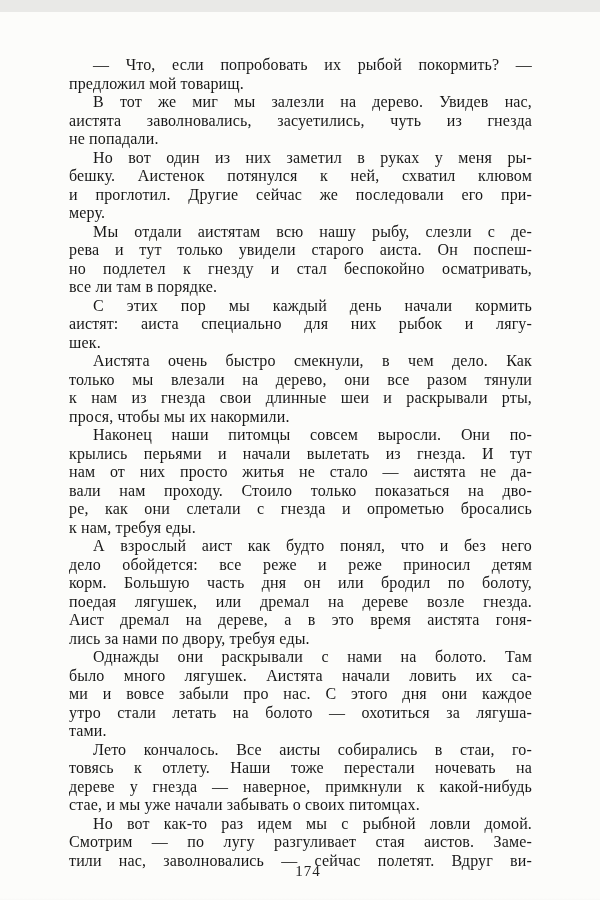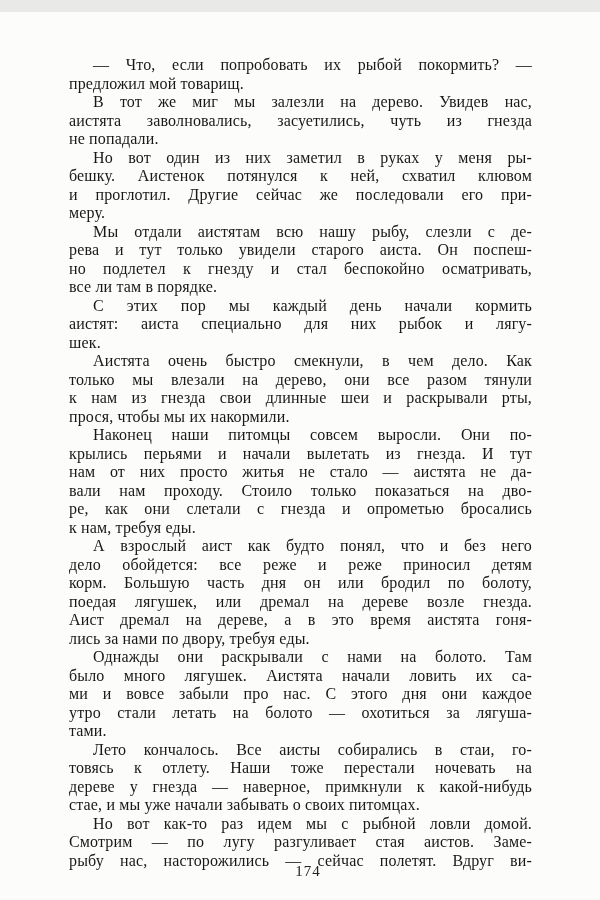--- a/index.html
+++ b/index.html
@@ -102,17 +102,17 @@
       <div class="line">было много лягушек. Аистята начали ловить их са-</div>
       <div class="line">ми и вовсе забыли про нас. С этого дня они каждое</div>
       <div class="line">утро стали летать на болото — охотиться за лягуша-</div>
       <div class="line para-end">тами.</div>
       <div class="line para-start">Лето кончалось. Все аисты собирались в стаи, го-</div>
       <div class="line">товясь к отлету. Наши тоже перестали ночевать на</div>
       <div class="line">дереве у гнезда — наверное, примкнули к какой-нибудь</div>
       <div class="line para-end">стае, и мы уже начали забывать о своих питомцах.</div>
       <div class="line para-start">Но вот как-то раз идем мы с рыбной ловли домой.</div>
       <div class="line">Смотрим — по лугу разгуливает стая аистов. Заме-</div>
-      <div class="line">рыбу нас, насторожились — сейчас полетят. Вдруг ви-</div>
+      <div class="line">тили нас, заволновались — сейчас полетят. Вдруг ви-</div>
     </div>
   <div class="page-number">174</div>
   <div class="page-edge-shadow"></div>
 </div>
 
 </body></html>

